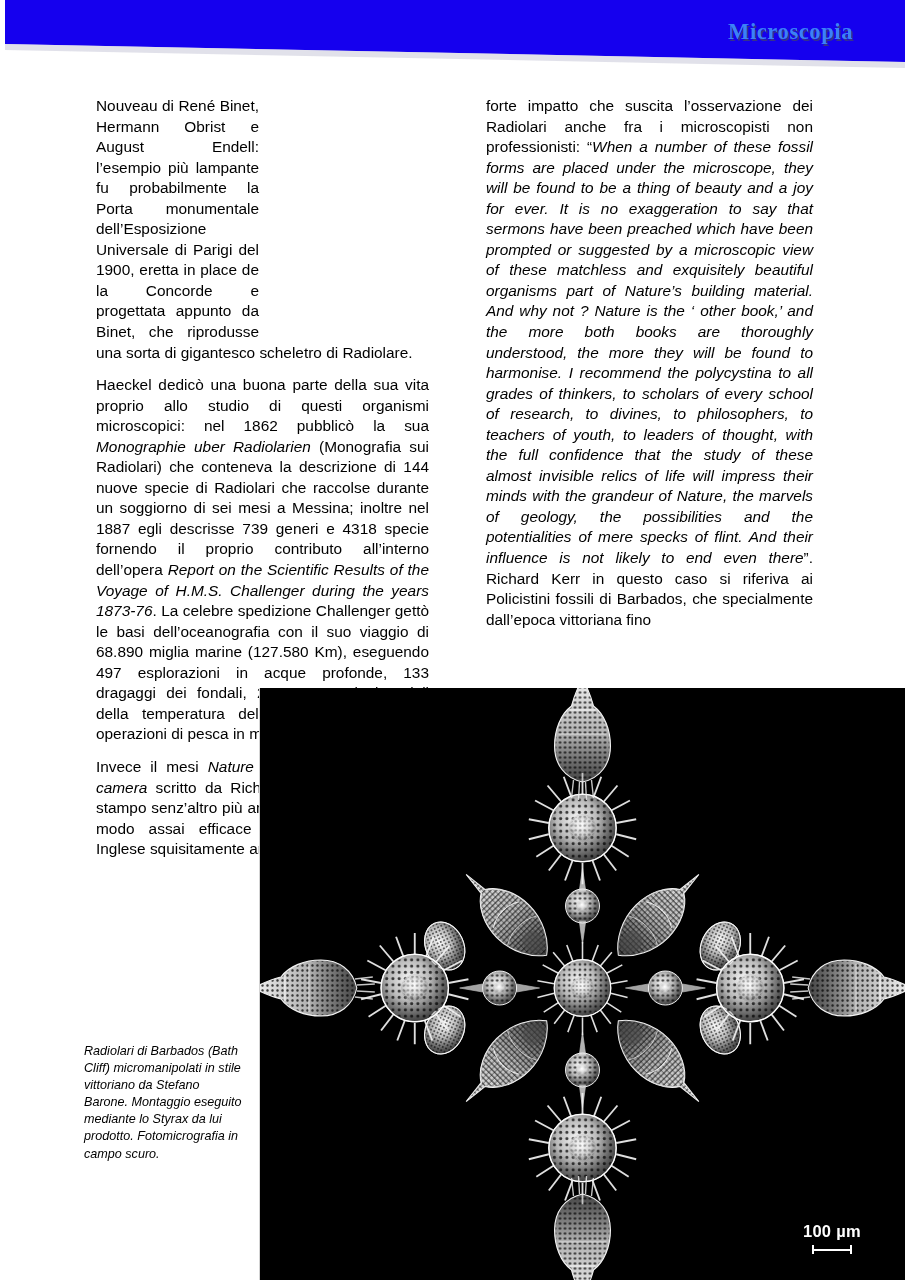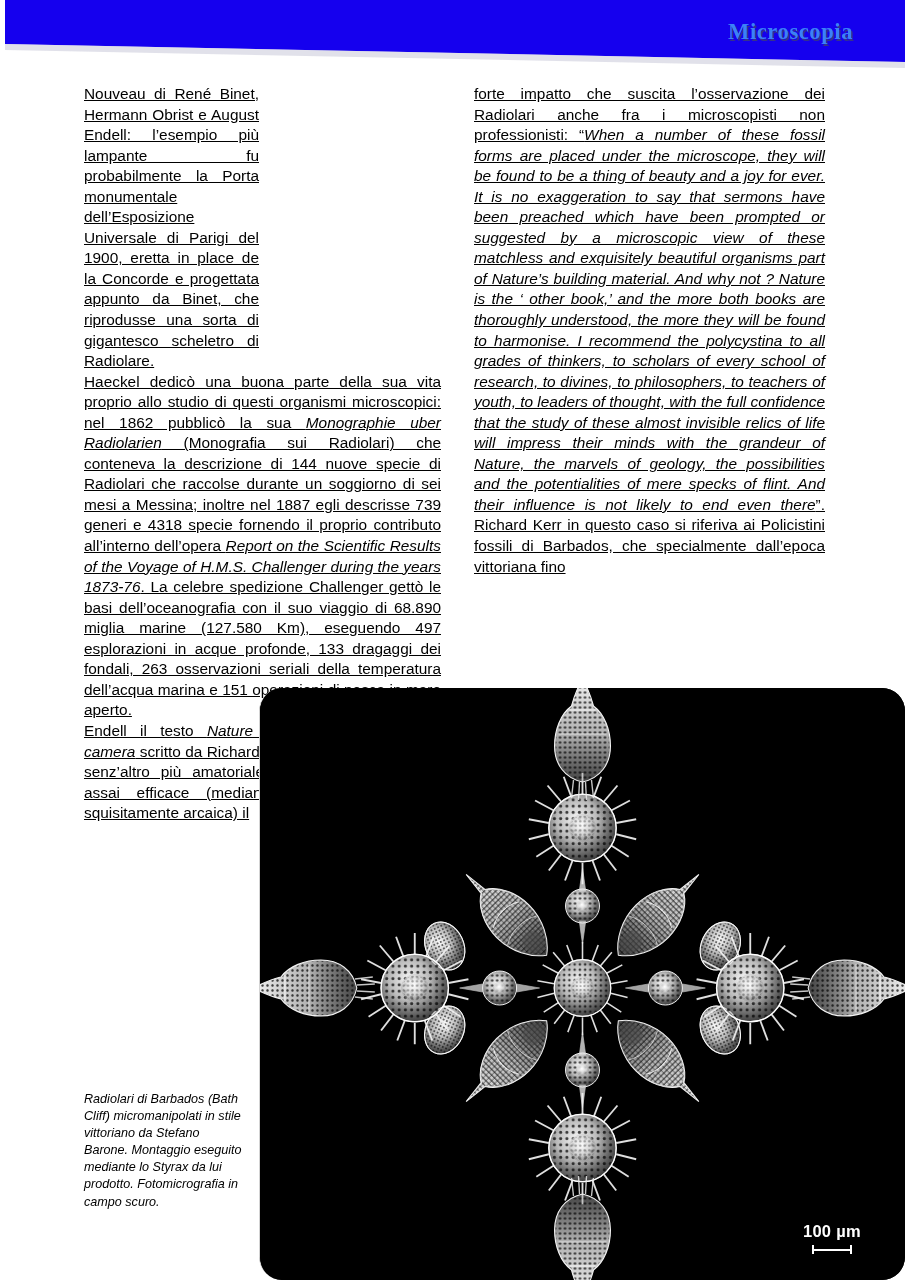--- a/index.html
+++ b/index.html
@@ -61,22 +61,21 @@
     left: 84px;
     top: 84px;
     width: 357px;
   }
   #right-column {
     left: 474px;
     top: 84px;
     width: 351px;
   }
   .col p {
-    margin: 0;
-    text-decoration: underline;
+    margin: 12px;
   }
   .col .it { font-style: italic; }
 
   
   #photo-spacer {
     float: right;
     width: 182px;
     height: 252px;
     margin-top: 0px;
     shape-outside: content-box;
@@ -85,35 +84,33 @@
   
   #photo-caption {
     position: absolute;
     left: 84px;
     top: 1043px;
     width: 160px;
     font-size: 12.6px;
     line-height: 17.1px;
     font-style: italic;
     text-align: left;
-    margin-top: 48px;
   }
 
   
   #photo-figure {
     position: absolute;
     left: 259px;
     top: 688px;
     width: 646px;
     height: 592px;
     background: #000000;
     overflow: hidden;
     border-left: 1px solid #d3d3d3;
     box-sizing: border-box;
-    border-radius: 23px;
   }
   #radiolaria-canvas {
     position: absolute;
     left: 0;
     top: 0;
     width: 100%;
     height: 100%;
     display: block;
   }
 
@@ -165,21 +162,21 @@
     <polygon points="5,44 905,62 905,68 5,50" fill="#c9c9d8" opacity="0.55"></polygon>
   </svg>
 </div>
 <div id="header-title">Microscopia</div>
 
 <div id="left-column" class="col">
   <div id="photo-spacer"></div>
   <div id="left-column-body">
       <p><span>Nouveau di René Binet, Hermann Obrist e August Endell: l’esempio più lampante fu probabilmente la Porta monumentale dell’Esposizione Universale di Parigi del 1900, eretta in place de la Concorde e progettata appunto da Binet, che riprodusse una sorta di gigantesco scheletro di Radiolare.</span></p>
       <p><span>Haeckel dedicò una buona parte della sua vita proprio allo studio di questi organismi microscopici: nel 1862 pubblicò la sua </span><span class="it">Monographie uber Radiolarien</span><span> (Monografia sui Radiolari) che conteneva la descrizione di 144 nuove specie di Radiolari che raccolse durante un soggiorno di sei mesi a Messina; inoltre nel 1887 egli descrisse 739 generi e 4318 specie fornendo il proprio contributo all’interno dell’opera </span><span class="it">Report on the Scientific Results of the Voyage of H.M.S. Challenger during the years 1873-76</span><span>. La celebre spedizione Challenger gettò le basi dell’oceanografia con il suo viaggio di 68.890 miglia marine (127.580 Km), eseguendo 497 esplorazioni in acque profonde, 133 dragaggi dei fondali, 263 osservazioni seriali della temperatura dell’acqua marina e 151 operazioni di pesca in mare aperto.</span></p>
-      <p><span>Endell il testo </span><span class="it">Nature trough microscope and camera</span><span> scritto da Richard Kerr nel 1909 è di stampo senz’altro più amatoriale, ma descrive in modo assai efficace (mediante una lingua Inglese squisitamente arcaica) il</span></p>
+      <p><span>Invece il mesi </span><span class="it">Nature trough microscope and camera</span><span> scritto da Richard Kerr nel 1909 è di stampo senz’altro più amatoriale, ma descrive in modo assai efficace (mediante una lingua Inglese squisitamente arcaica) il</span></p>
     </div>
 </div>
 
 <div id="right-column" class="col">
   <div id="right-column-body">
       <p><span>forte impatto che suscita l’osservazione dei Radiolari anche fra i microscopisti non professionisti: “</span><span class="it">When a number of these fossil forms are placed under the microscope, they will be found to be a thing of beauty and a joy for ever. It is no exaggeration to say that sermons have been preached which have been prompted or suggested by a microscopic view of these matchless and exquisitely beautiful organisms part of Nature’s building material. And why not ? Nature is the ‘ other book,’ and the more both books are thoroughly understood, the more they will be found to harmonise. I recommend the polycystina to all grades of thinkers, to scholars of every school of research, to divines, to philosophers, to teachers of youth, to leaders of thought, with the full confidence that the study of these almost invisible relics of life will impress their minds with the grandeur of Nature, the marvels of geology, the possibilities and the potentialities of mere specks of flint. And their influence is not likely to end even there</span><span>”.  Richard Kerr in questo caso si riferiva ai Policistini fossili di Barbados, che specialmente dall’epoca vittoriana fino</span></p>
     </div>
 </div>
 
 <div id="photo-caption">Radiolari di Barbados (Bath Cliff) micromanipolati in stile vittoriano da Stefano Barone. Montaggio eseguito mediante lo Styrax da lui prodotto. Fotomicrografia in campo scuro.</div>

